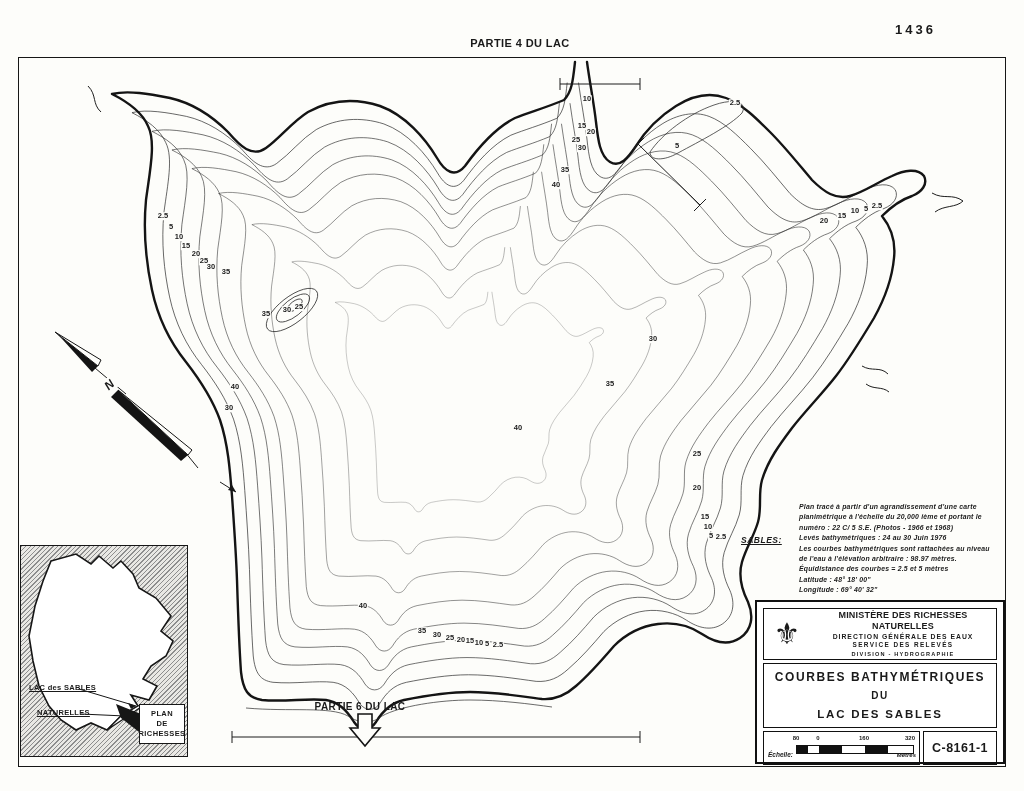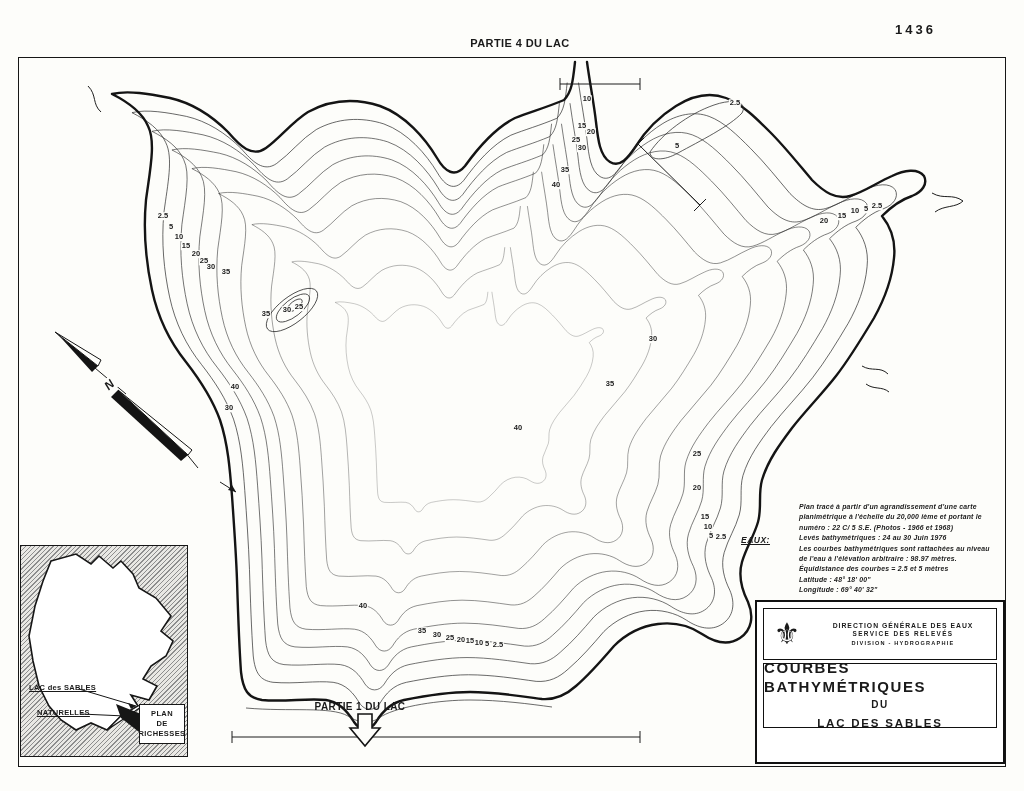--- a/index.html
+++ b/index.html
@@ -67,21 +67,21 @@
   .fleur-cell{width:46px;text-align:center;font-size:30px;line-height:1;}
   .tb-header-text{flex:1;text-align:center;}
   .ministry{font-weight:bold;font-size:9px;letter-spacing:.2px;line-height:11px;}
   .direction{font-size:6.8px;font-weight:bold;letter-spacing:1px;line-height:9px;}
   .service{font-size:6.4px;font-weight:bold;letter-spacing:1.4px;line-height:8.5px;}
   .division{font-size:5.6px;font-weight:bold;letter-spacing:1.2px;line-height:8px;}
   .tb-title{
     margin:3px 6px 0 6px;border:1.5px solid #111;height:63px;
     display:flex;flex-direction:column;align-items:center;justify-content:center;
   }
-  .tb-title-l1{font-weight:bold;font-size:15px;letter-spacing:1.6px;line-height:19px;}
+  .tb-title-l1{font-weight:bold;font-size:12px;letter-spacing:1.6px;line-height:19px;}
   .tb-title-l2{font-weight:bold;font-size:10px;letter-spacing:1.5px;line-height:18px;}
   .tb-title-l3{font-weight:bold;font-size:11.5px;letter-spacing:1.8px;line-height:19px;}
   .tb-bottom{margin:3px 6px 6px 6px;height:34px;display:flex;gap:3px;}
   .scale-cell{flex:1;border:1.5px solid #111;position:relative;}
   .scale-label{position:absolute;left:4px;bottom:6px;font-style:italic;font-weight:bold;font-size:6.5px;}
   .scale-ticks span{position:absolute;top:3px;font-weight:bold;font-size:6px;transform:translateX(-50%);}
   .scale-bar{position:absolute;left:32px;top:13px;width:116px;height:7px;border:1px solid #111;display:flex;}
   .scale-bar i{display:block;height:100%;}
   .sb-b{background:#111;}
   .sb-w{background:#fff;}
@@ -673,24 +673,24 @@
     <span class="clabel" style="left: 450px; top: 638px;">25</span>
     <span class="clabel" style="left: 461px; top: 640px;">20</span>
     <span class="clabel" style="left: 470px; top: 641px;">15</span>
     <span class="clabel" style="left: 479px; top: 643px;">10</span>
     <span class="clabel" style="left: 487px; top: 644px;">5</span>
     <span class="clabel" style="left: 498px; top: 645px;">2.5</span>
   </div>
 
 <div class="abs north-n">N</div>
 
-<div class="abs partie1">PARTIE 1 DU LAC</div>
+<div class="abs partie1">PARTIE 6 DU LAC</div>
 
 <div class="abs notes">
-  <div class="notes-heading">EAUX:</div>
+  <div class="notes-heading">SABLES:</div>
   <div class="notes-lines">
       <div class="note-line">Plan tracé à partir d'un agrandissement d'une carte</div>
       <div class="note-line">planimétrique  à  l'échelle du 20,000 ième et portant le</div>
       <div class="note-line">numéro :  22 C/ 5   S.E.  (Photos - 1966 et 1968)</div>
       <div class="note-line">Levés bathymétriques : 24 au 30 Juin 1976</div>
       <div class="note-line">Les courbes bathymétriques sont rattachées au niveau</div>
       <div class="note-line">de l'eau à l'élévation arbitraire :  98.97 mètres.</div>
       <div class="note-line">Équidistance des courbes = 2.5 et 5 mètres</div>
       <div class="note-line">Latitude  :  48° 18' 00"</div>
       <div class="note-line">Longitude : 69° 40' 32"</div>
@@ -712,23 +712,45 @@
     <div>PLAN</div>
     <div>DE</div>
     <div>RICHESSES</div>
   </div>
 </div>
 
 <div class="abs titleblock">
   <div class="tb-header">
     <div class="fleur-cell">⚜</div>
     <div class="tb-header-text">
+      <div class="ministry">MINISTÈRE DES RICHESSES NATURELLES</div>
       <div class="direction">DIRECTION GÉNÉRALE DES EAUX</div>
       <div class="service">SERVICE DES RELEVÉS</div>
       <div class="division">DIVISION - HYDROGRAPHIE</div>
     </div>
   </div>
   <div class="tb-title">
     <div class="tb-title-l1">COURBES BATHYMÉTRIQUES</div>
     <div class="tb-title-l2">DU</div>
     <div class="tb-title-l3">LAC DES SABLES</div>
   </div>
+  <div class="tb-bottom">
+    <div class="scale-cell">
+      <div class="scale-label">Échelle:</div>
+      <div class="scale-ticks">
+          <span style="left: 32px;">80</span>
+          <span style="left: 54px;">0</span>
+          <span style="left: 100px;">160</span>
+          <span style="left: 146px;">320</span>
+        </div>
+      <div class="scale-bar">
+        <i class="sb-b" style="width:11px"></i>
+          <i class="sb-w" style="width:11px"></i>
+        <i class="sb-b" style="width:23px"></i>
+          <i class="sb-w" style="width:23px"></i>
+        <i class="sb-b" style="width:23px"></i>
+          <i class="sb-w" style="width:23px"></i>
+      </div>
+      <div class="scale-unit">Mètres</div>
+    </div>
+    <div class="number-cell">C-8161-1</div>
+  </div>
 </div>
 
 </body></html>

